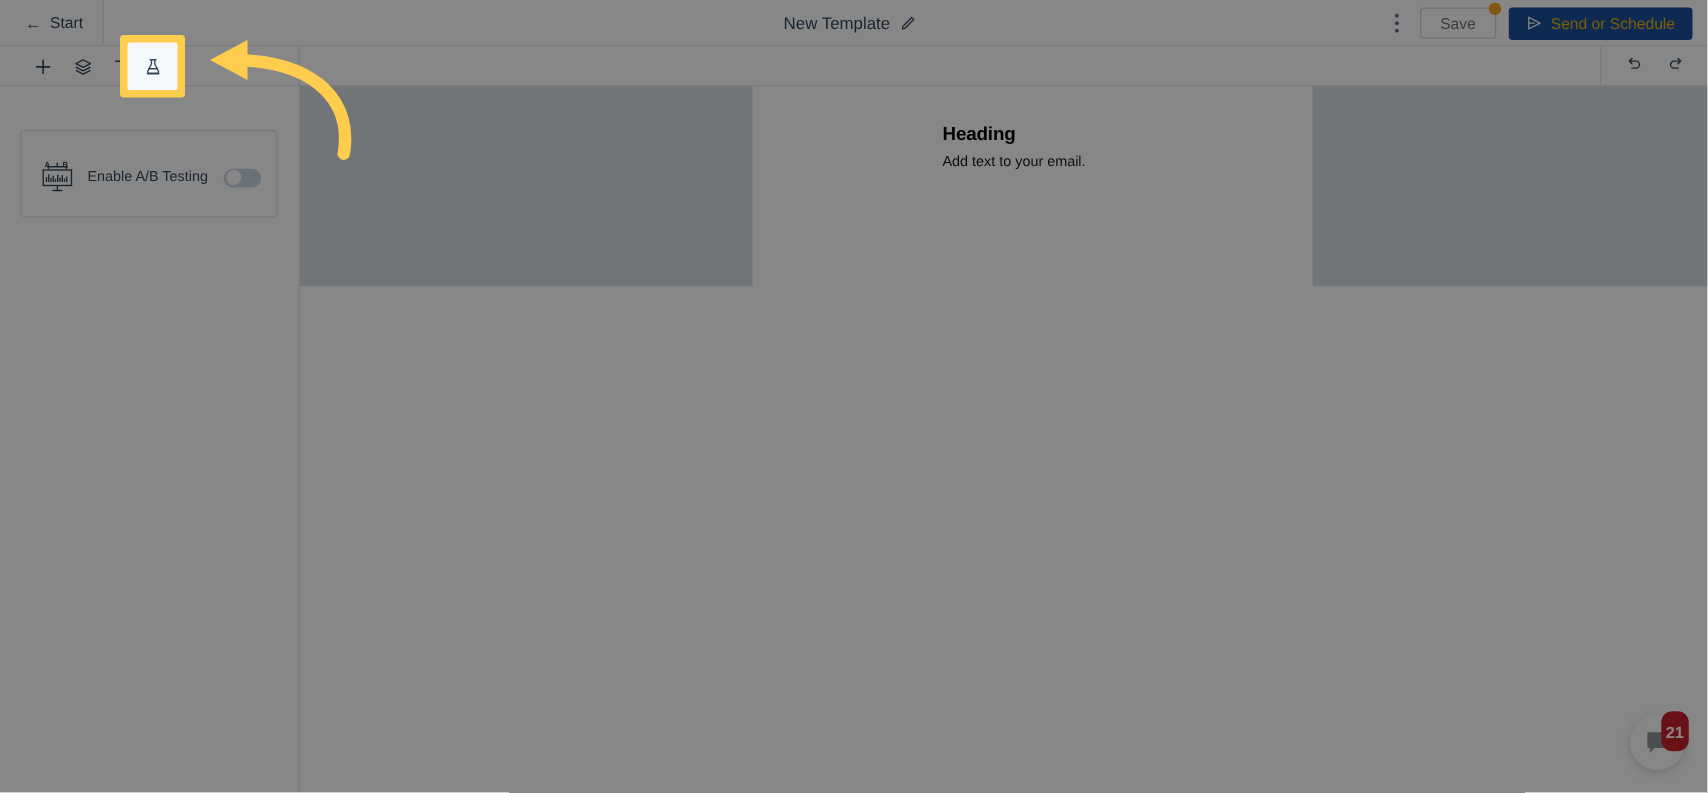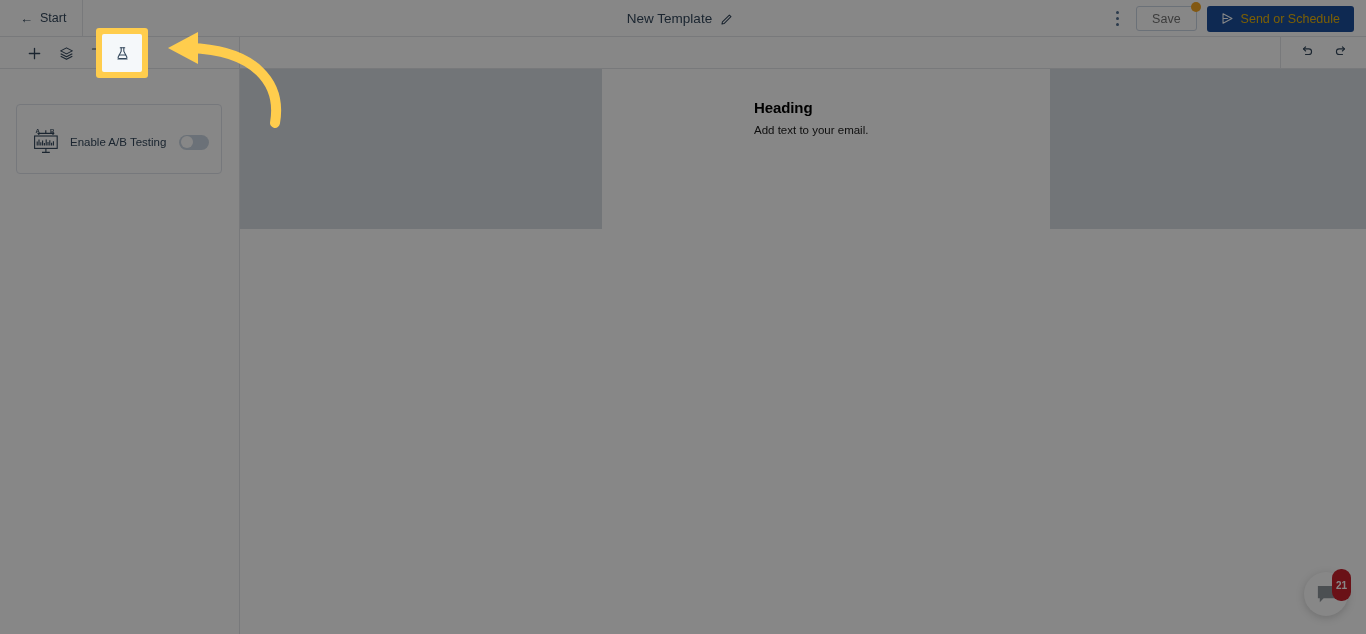--- a/index.html
+++ b/index.html
@@ -207,21 +207,21 @@
     background: #ffffff;
     display: flex; align-items: center; justify-content: center;
     box-shadow: 0 2px 8px rgba(0,0,0,0.18);
     cursor: pointer;
   }
   .chat-widget svg { display: block; }
   .chat-badge {
     position: absolute; top: -3px; right: -3px;
     min-width: 18px; height: 18px; padding: 16px 4px;
     border-radius: 9px; background: #c8202d;
-    color: #ffffff; font-size: 10px; font-weight: bold;
+    color: #ffffff; font-size: 13px; font-weight: bold;
     display: flex; align-items: center; justify-content: center;
   }
 
   
   .annot { position: absolute; z-index: 60; pointer-events: none; }
   .hl-box {
     left: 96px; top: 28px;
     width: 52px; height: 50px;
     background: #ffcd4d;
     border-radius: 3px;

